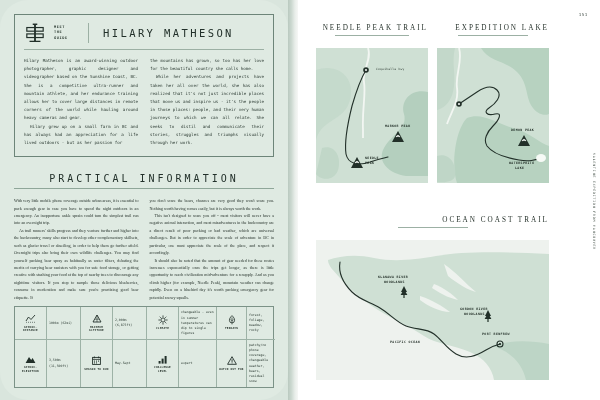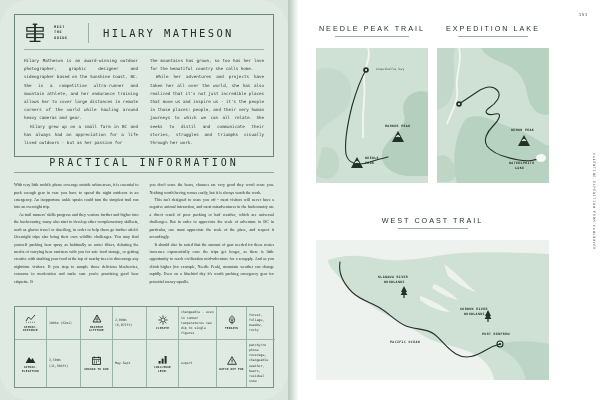--- a/index.html
+++ b/index.html
@@ -62,21 +62,21 @@
     text-align:justify;
   }
   .bio-col p{margin:0;}
   .bio-col p + p{text-indent:6px;}
 
   
   .pi-title{
     text-align:center;
     font-family:"DejaVu Sans Mono", monospace;
     font-size:10px;letter-spacing:3px;color:#22302a;
-    margin:0 0 4px 0;
+    margin:16px 0 4px 0;
   }
   .pi-rule{height:1px;background:#8fa699;margin:0 0 8px 0;}
 
   .pi-body{display:flex;gap:11px;}
   .pi-col{
     flex:1;
     font-family:"Liberation Serif", serif;
     font-size:4.1px;line-height:1.82;color:#1f2b24;
     text-align:justify;
   }
@@ -113,23 +113,23 @@
     text-align:left;width:100%;
   }
 
   
   .pageno{
     position:absolute;right:12px;top:12px;
     font-family:"DejaVu Sans Mono", monospace;
     font-size:4.2px;letter-spacing:0.6px;color:#44514a;
   }
   .map-title{
-    font-family:Liberation Sans, sans-serif;
+    font-family:Liberation Serif, serif;
     font-size:7.2px;letter-spacing:2px;color:#1f2b24;
-    text-align:center;
+    text-align:right;
   }
   .map-title-rule{height:1px;background:#9cb0a4;margin:3px auto 0 auto;}
   .map-frame{background:#eef2ee;overflow:hidden;position:relative;}
   .vert-credit{
     position:absolute;right:4px;top:250px;
     transform:rotate(90deg);transform-origin:right top;
     font-family:"DejaVu Sans Mono", monospace;
     font-size:3.1px;letter-spacing:0.9px;color:#3b483f;
     white-space:nowrap;
   }
@@ -390,21 +390,21 @@
         <path d="M-6 6 L0 -5 L6 6 Z" fill="#223029"></path>
         <path d="M-2.4 0.4 L0 -1.2 L2.4 0.4 L1.2 1.2 L0 0.4 L-1.2 1.2 Z" fill="#eef2ee"></path>
       </g>
       <text class="maplabel" x="74" y="83">DEMON PEAK</text>
       <ellipse cx="104" cy="110" rx="5" ry="4" fill="#f6faf6"></ellipse>
       <text class="maplabel" x="72" y="116">WATERSPRITE</text>
       <text class="maplabel" x="78" y="121">LAKE</text>
     </svg>
 
     <div style="position:absolute;left:18px;top:216px;width:233px;">
-      <div class="map-title">WEST COAST TRAIL</div>
+      <div class="map-title">OCEAN COAST TRAIL</div>
       <div class="map-title-rule" style="width:70px;"></div>
     </div>
     <svg class="map-frame" style="position:absolute;left:18px;top:240px;" width="233" height="140" viewBox="0 0 233 140">
       <rect x="0" y="0" width="233" height="140" fill="#eef2ee"></rect>
       <path d="M0 0 H233 V140 H0 Z" fill="#eef2ee"></path>
 
       <path d="M12 20 C24 16 40 14 58 18 C78 22 96 20 120 16 C150 11 186 12 233 14 V140 H178 C176 128 168 118 154 112 C138 105 120 104 108 96 C92 85 78 80 62 70 C48 61 34 50 24 38 C18 31 12 26 12 20 Z" fill="#cfe0d4"></path>
       <path d="M128 24 C140 32 150 44 160 52 C152 50 142 44 132 36 Z" fill="#eef2ee"></path>
       <path d="M104 56 C116 60 126 66 134 72 C124 72 112 66 104 60 Z" fill="#eef2ee"></path>
       <path d="M118 44 C128 48 136 54 142 60 C132 58 122 52 116 48 Z" fill="#eef2ee"></path>

